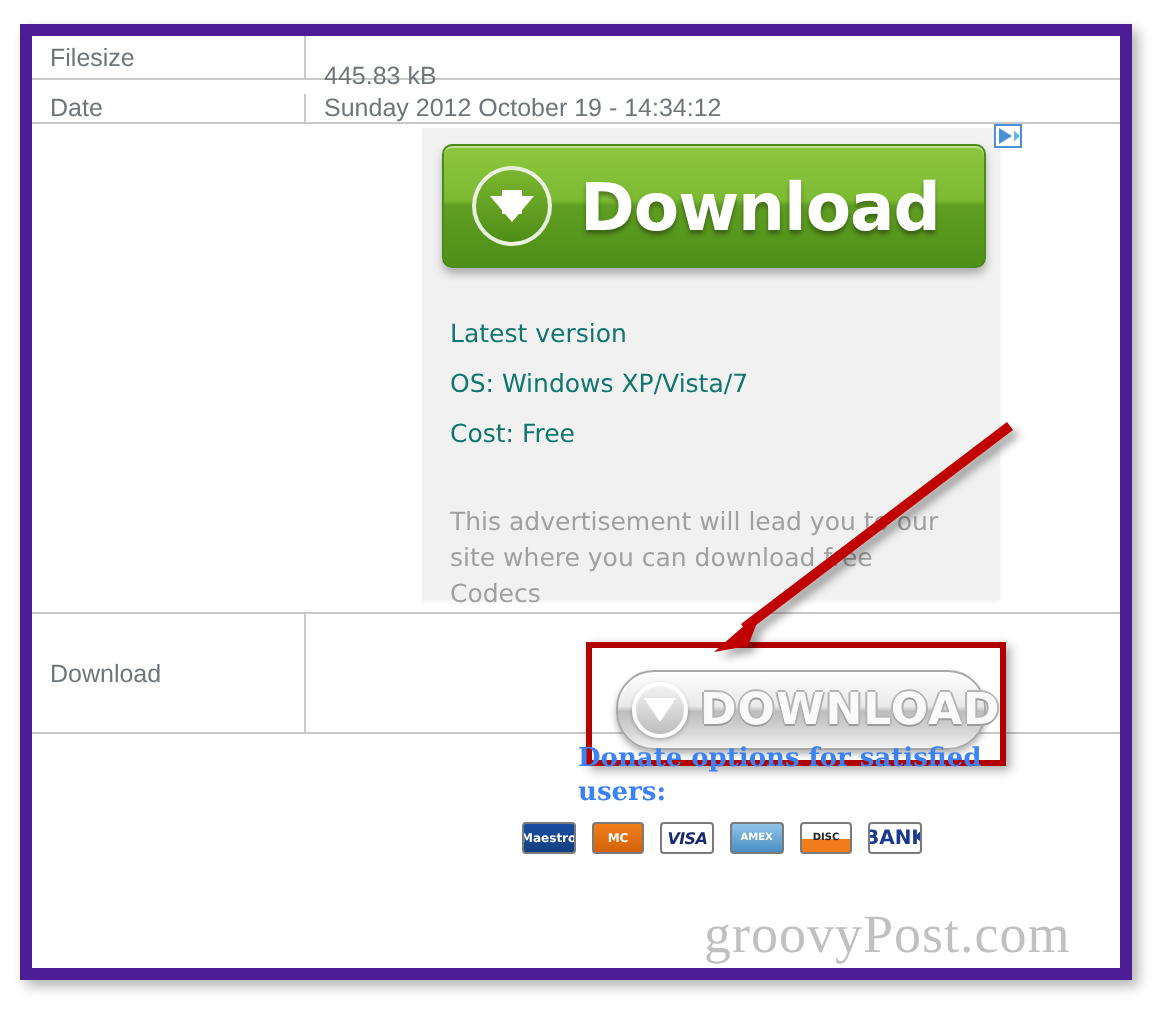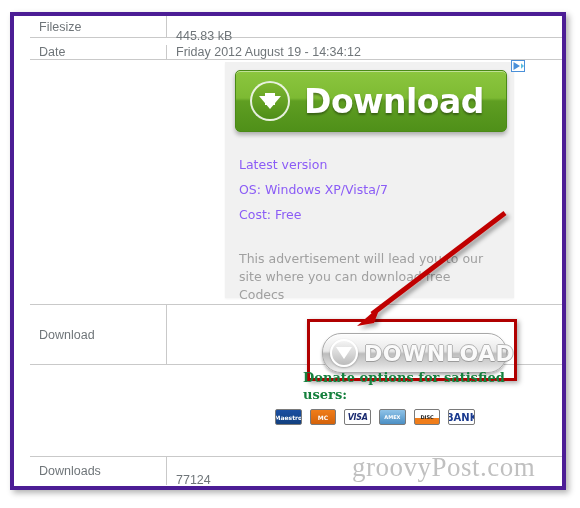--- a/index.html
+++ b/index.html
@@ -14,24 +14,23 @@
   #screen{position:absolute;inset:0;background:#fff;}
   #page-shadow{
     position:absolute;left:10px;top:12px;width:556px;height:478px;
     background:#ffffff;
     box-shadow:3px 3px 6px rgba(0,0,0,.30);
   }
 
   
   #info-table{
     position:absolute;left:10px;top:12px;width:556px;height:478px;
-    border:4px solid #4c1d95;
+    border:6px solid #4c1d95;
     box-sizing:border-box;
     background:#fff;
-    padding-left:16px;
   }
   .row{display:flex;box-sizing:border-box;border-bottom:1px solid #c9c9c9;}
   .row:last-child{border-bottom:none;}
   .cell-label{
     width:137px;flex:0 0 137px;
     border-right:1px solid #c9c9c9;
     box-sizing:border-box;
     display:flex;align-items:center;
     padding-left:9px;
     color:#6f7579;font-size:12.5px;
@@ -89,21 +88,21 @@
   #ad-green-button .dl-arrow:before{
     content:"";position:absolute;left:-5px;top:-16px;width:10px;height:12px;background:#ffffff;
   }
   #ad-green-label{
     margin-left:14px;color:#ffffff;font-size:33px;font-weight:bold;
     text-shadow:0 2px 2px rgba(0,0,0,.35);
     font-family:"DejaVu Sans", sans-serif;
     letter-spacing:-.5px;
   }
   .ad-line{
-    position:absolute;left:14px;color:#8b5cf6;font-size:12.5px;
+    position:absolute;left:14px;color:#0f766e;font-size:12.5px;
     font-family:"DejaVu Sans", sans-serif;
   }
   #ad-line-1{top:95px;}
   #ad-line-2{top:120px;}
   #ad-line-3{top:145px;}
   #ad-disclaimer{
     position:absolute;left:14px;top:188px;width:255px;
     color:#a0a0a0;font-size:12.5px;line-height:18px;
     font-family:"DejaVu Sans", sans-serif;
   }
@@ -140,21 +139,21 @@
     font-family:"DejaVu Sans", sans-serif;
     text-shadow:0 1px 0 #9b9b9b, 1px 0 0 #b5b5b5, -1px 0 0 #b5b5b5, 0 -1px 0 #b5b5b5;
   }
 
   
   #donate-block{
     position:absolute;left:195px;top:4px;width:300px;
     text-align:center;
   }
   #donate-text{
-    color:#15803d;font-size:13px;font-weight:bold;line-height:17px;
+    color:#3b82f6;font-size:13px;font-weight:bold;line-height:17px;
     width:230px;text-align:left;margin-left:78px;
     font-family:"DejaVu Serif", serif;
   }
   #donate-button{
     margin:6px auto 0;width:108px;height:26px;border-radius:13px;
     background:linear-gradient(to bottom,#ffd889 0%,#fcbf4a 48%,#f59e19 52%,#ffd27a 100%);
     border:1px solid #e09000;
     box-shadow:0 1px 2px rgba(0,0,0,.25), inset 0 1px 0 rgba(255,255,255,.7);
     display:flex;align-items:center;justify-content:center;
     color:#17306b;font-size:15px;font-weight:bold;font-style:italic;
@@ -198,21 +197,21 @@
 
   <div id="info-table">
 
     <div class="row" id="row-filesize">
       <div class="cell-label">Filesize</div>
       <div class="cell-value">445.83 kB</div>
     </div>
 
     <div class="row" id="row-date">
       <div class="cell-label">Date</div>
-      <div class="cell-value">Friday 2012 August 19 - 14:34:12</div>
+      <div class="cell-value">Sunday 2012 October 19 - 14:34:12</div>
     </div>
 
     <div class="row" id="row-ad">
       <div id="ad-box">
 
         <svg id="ad-choices-icon" viewBox="0 0 14 12">
           <rect x="0.5" y="0.5" width="13" height="11" fill="#ffffff" stroke="#4a90d9"></rect>
           <path d="M2.5 2 L2.5 10 L9 6 Z" fill="#4a90d9"></path>
           <path d="M10 3.2 L10 8.8 L13 6 Z" fill="#5bbde0"></path>
         </svg>
@@ -251,24 +250,20 @@
           <span class="card" id="card-maestro">Maestro</span>
           <span class="card" id="card-mastercard">MC</span>
           <span class="card" id="card-visa">VISA</span>
           <span class="card" id="card-amex">AMEX</span>
           <span class="card" id="card-discover">DISC</span>
           <span class="card" id="card-bank">BANK</span>
         </div>
       </div>
     </div>
 
-    <div class="row" id="row-downloads">
-      <div class="cell-label">Downloads</div>
-      <div class="cell-value">77124</div>
-    </div>
 
   </div>
 
   <svg id="red-arrow">
     <defs>
       <filter id="arrowShadow" x="-30%" y="-30%" width="180%" height="180%">
         <feDropShadow dx="3" dy="3" stdDeviation="2" flood-color="#000000" flood-opacity="0.35"></feDropShadow>
       </filter>
     </defs>
     <g filter="url(#arrowShadow)">

